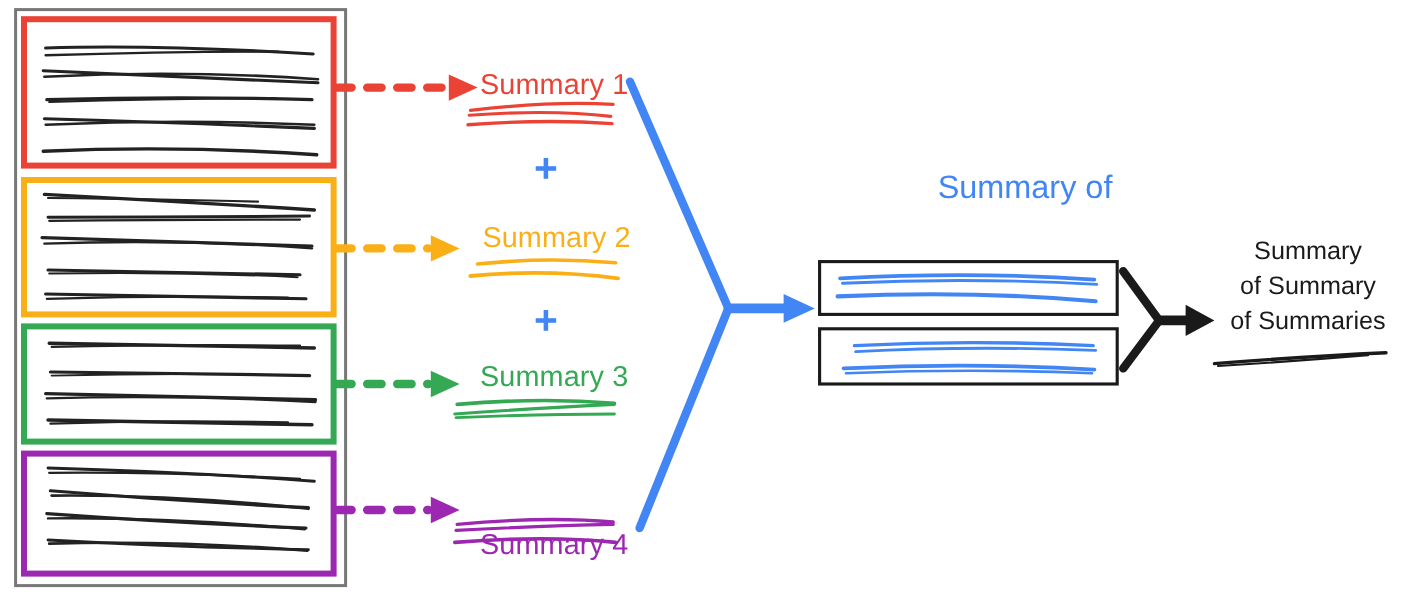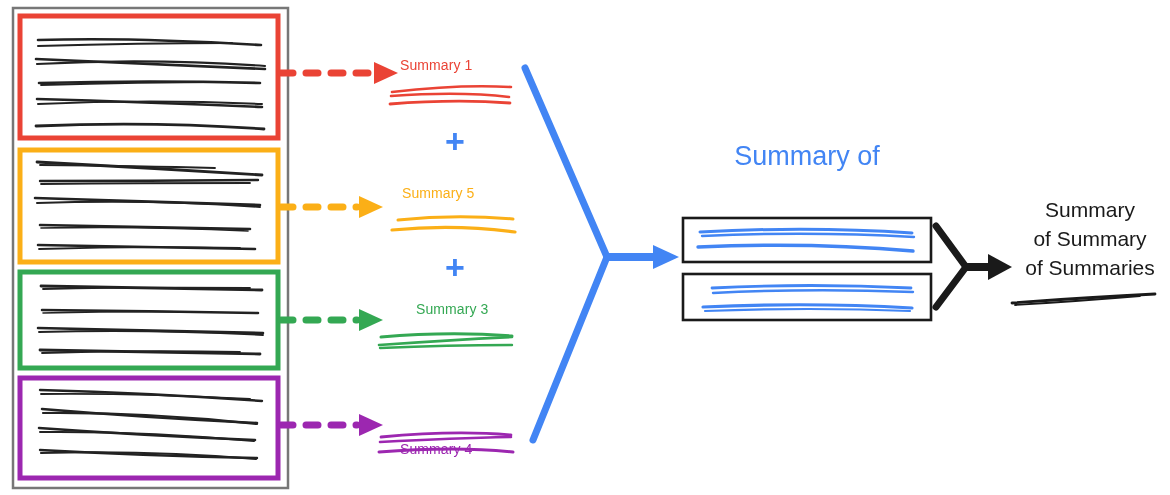--- a/index.html
+++ b/index.html
@@ -1,21 +1,21 @@
 <!DOCTYPE html>
 <html><head>
 <meta charset="utf-8">
 <style>
   html,body{margin:0;padding:0;background:#ffffff;}
   body{font-family:"Liberation Sans", sans-serif;}
   #stage{position:relative;width:1170px;height:495px;background:#ffffff;overflow:hidden;}
   #stage svg.layer{position:absolute;left:0;top:0;width:1170px;height:495px;}
   .lbl{position:absolute;white-space:nowrap;font-family:"Liberation Sans", sans-serif;}
-  .sum-label{font-size:14px;font-weight:400;letter-spacing:.1px;}
-  .sos-title{font-size:27px;font-weight:500;color:#4285F4;line-height:36px;text-align:center;width:240px;}
+  .sum-label{font-size:24px;font-weight:400;letter-spacing:.1px;}
+  .sos-title{font-size:27px;font-weight:500;color:#4285F4;line-height:36px;text-align:right;width:240px;}
   .final-title{font-size:21px;font-weight:400;color:#1a1a1a;line-height:29px;text-align:center;width:180px;}
 </style>
 </head>
 <body>
 
 <div id="stage">
 
   <svg class="layer" viewBox="0 0 1170 495">
 
     <rect x="13" y="8" width="275" height="480" fill="#ffffff" stroke="#777777" stroke-width="2.5"></rect>
@@ -139,23 +139,23 @@
 
     <g stroke="#1a1a1a" fill="none" stroke-linecap="round">
       <path d="M1012 303 Q1090 297 1155 294" stroke-width="2.8"></path>
       <path d="M1015 305 Q1080 301 1140 296" stroke-width="1.8"></path>
     </g>
 
   </svg>
 
   <div class="lbl sum-label" style="left:400px;top:57px;color:#EA4335;">Summary 1</div>
 
-  <div class="lbl sum-label" style="left:402px;top:185px;color:#FBAF17;">Summary 5</div>
+  <div class="lbl sum-label" style="left:402px;top:185px;color:#FBAF17;">Summary 2</div>
 
-  <div class="lbl sum-label" style="left:416px;top:301px;color:#34A853;">Summary 3</div>
+  <div class="lbl sum-label" style="left:400px;top:301px;color:#34A853;">Summary 3</div>
 
   <div class="lbl sum-label" style="left:400px;top:401px;color:#9C27B0;margin-top:40px;">Summary 4</div>
 
   <div class="lbl" style="left:445px;top:124px;color:#4285F4;font-size:34px;font-weight:700;line-height:34px;">+</div>
   <div class="lbl" style="left:445px;top:250px;color:#4285F4;font-size:34px;font-weight:700;line-height:34px;">+</div>
 
   <div class="lbl sos-title" style="left:687px;top:138px;">
     <div>Summary of</div>
   </div>
 

